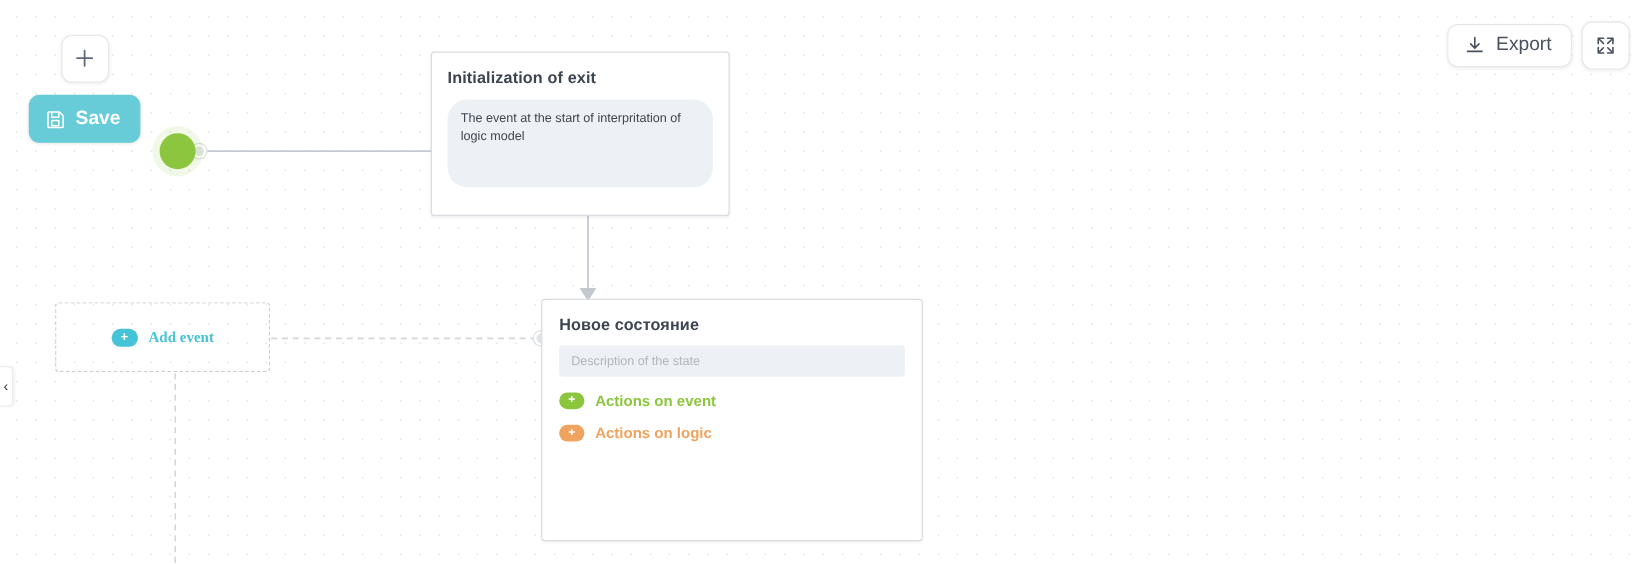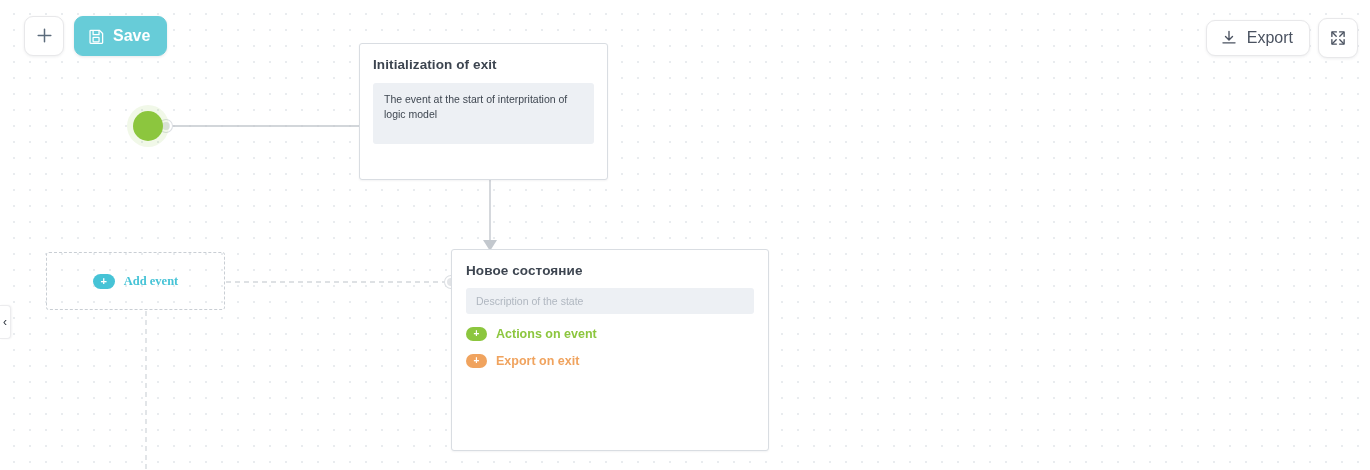--- a/index.html
+++ b/index.html
@@ -14,21 +14,21 @@
     width: 1370px; height: 470px;
     background-color: #ffffff;
     background-image: radial-gradient(circle, #e9ecef 1px, transparent 1.1px);
     background-size: 16px 16px;
     background-position: 6px 6px;
     overflow: hidden;
   }
 
   
   .tb { position: absolute; display: flex; align-items: center; }
-  #toolbar-left { left: 24px; top: 16px; gap: 10px; }
+  #toolbar-left { left: 24px; top: 29px; gap: 10px; flex-direction: column; }
   #toolbar-right { right: 12px; top: 18px; gap: 8px; }
 
   .btn {
     display: flex; align-items: center; justify-content: center;
     background: #ffffff;
     border: 1px solid #e8e8ea;
     border-radius: 9px;
     box-shadow: 0 1px 3px rgba(16,24,40,.07);
     cursor: pointer;
     user-select: none;
@@ -94,21 +94,21 @@
   #node-state .node-title { margin-bottom: 10px; font-weight: 700; }
 
   .node-desc-box {
     background: #edf0f4;
     border-radius: 3px;
     padding: 9px 11px;
     font-size: 10.5px;
     line-height: 1.45;
     color: #3f4751;
   }
-  #node-init .node-desc-box { height: 61px; }
+  #node-init .node-desc-box { height: 73px; border-radius: 16px; }
   #node-state .node-desc-box { height: 26px; padding: 6px 10px; color: #b0b7c0; font-size: 10.5px; }
 
   .action-row {
     display: flex; align-items: center; gap: 9px;
     margin-top: 13px; cursor: pointer;
   }
   .pill {
     width: 21px; height: 14px; border-radius: 8px;
     display: flex; align-items: center; justify-content: center;
     color: #ffffff; font-size: 10px; font-weight: 700; line-height: 1;
@@ -165,21 +165,21 @@
     <div class="node-title">Новое состояние</div>
     <div class="node-desc-box">Description of the state</div>
 
     <div class="action-row">
       <span class="pill pill-enter">+</span>
       <span class="action-label label-enter">Actions on event</span>
     </div>
 
     <div class="action-row">
       <span class="pill pill-exit">+</span>
-      <span class="action-label label-exit">Export on exit</span>
+      <span class="action-label label-exit">Actions on logic</span>
     </div>
   </div>
 
   <div id="add-event-box">
     <span class="pill pill-event">+</span>
     <span id="add-event-label">Add event</span>
   </div>
 
   <div class="tb" id="toolbar-left">
     <div class="btn" id="add-node-button">

